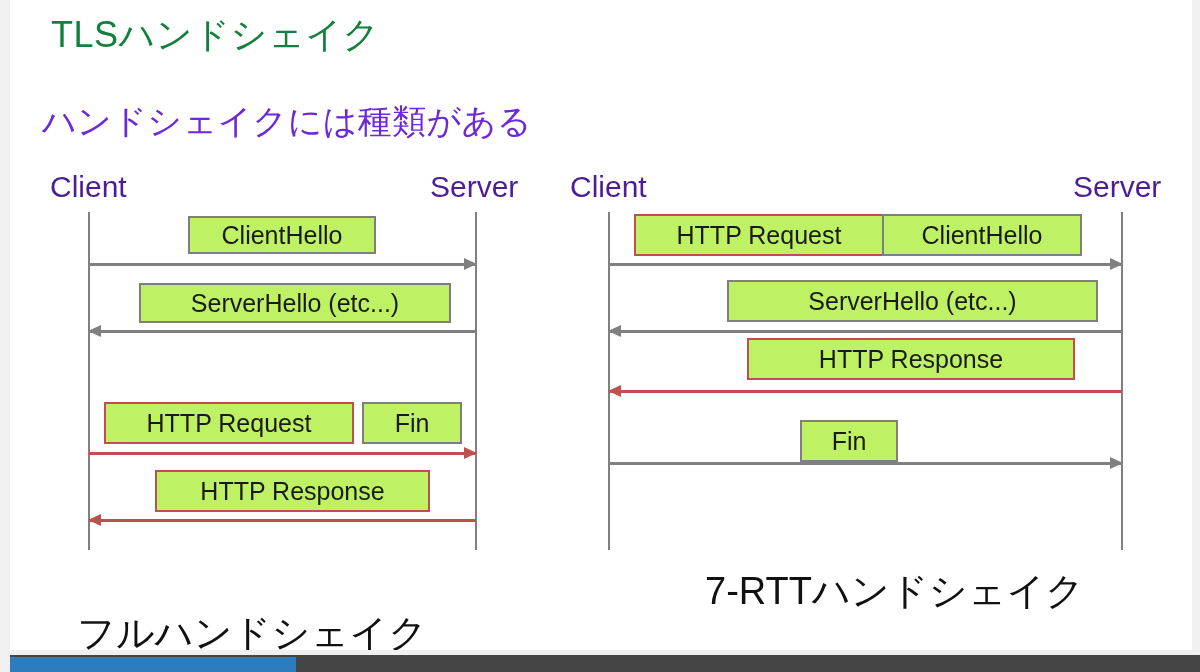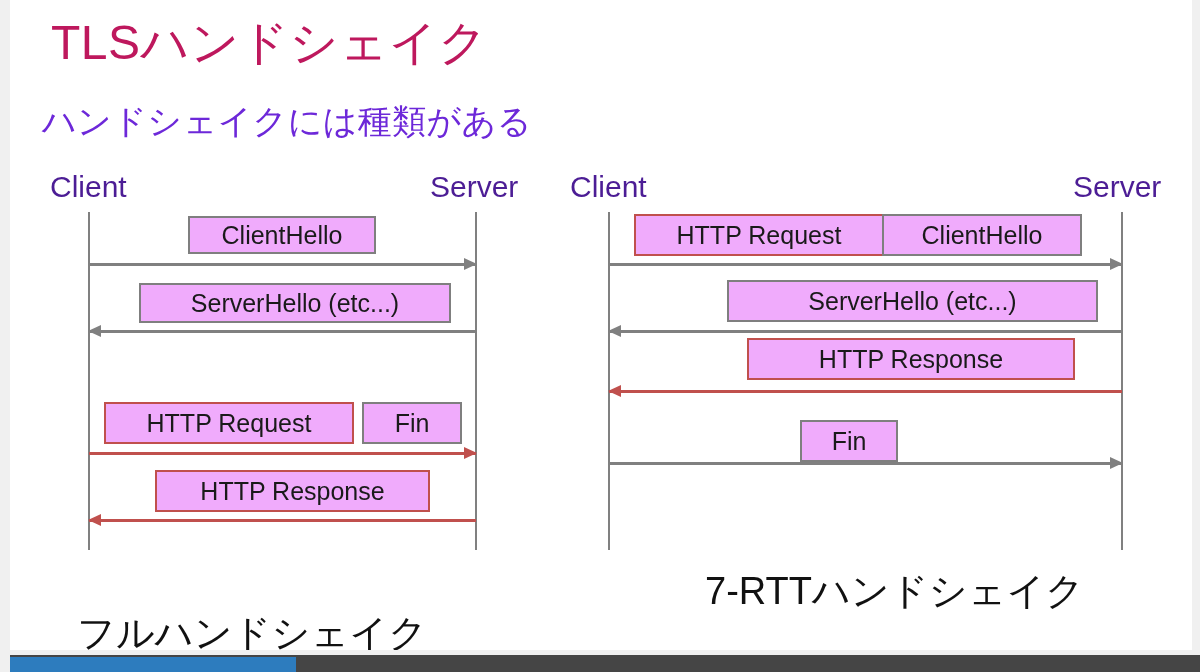--- a/index.html
+++ b/index.html
@@ -28,22 +28,22 @@
     top: 0px;
     width: 1182px;
     height: 650px;
     background: #ffffff;
     overflow: hidden;
   }
   #title {
     position: absolute;
     left: 41px;
     top: 11px;
-    font-size: 48px;
-    color: #be185d;
+    font-size: 36px;
+    color: #15803d;
     letter-spacing: 0.5px;
     white-space: nowrap;
   }
   #subtitle-row {
     position: absolute;
     left: 32px;
     top: 99px;
     white-space: nowrap;
     display: flex;
     align-items: baseline;
@@ -74,21 +74,21 @@
   }
   .lifeline {
     position: absolute;
     width: 2px;
     background: #808080;
     top: 42px;
   }
   .msgbox {
     position: absolute;
     box-sizing: border-box;
-    background: #f0abfc;
+    background: #bef264;
     border: 2px solid #7f7f7f;
     font-size: 25px;
     color: #1a1a1a;
     line-height: 1;
     display: flex;
     align-items: center;
     justify-content: center;
     white-space: nowrap;
     z-index: 3;
   }

